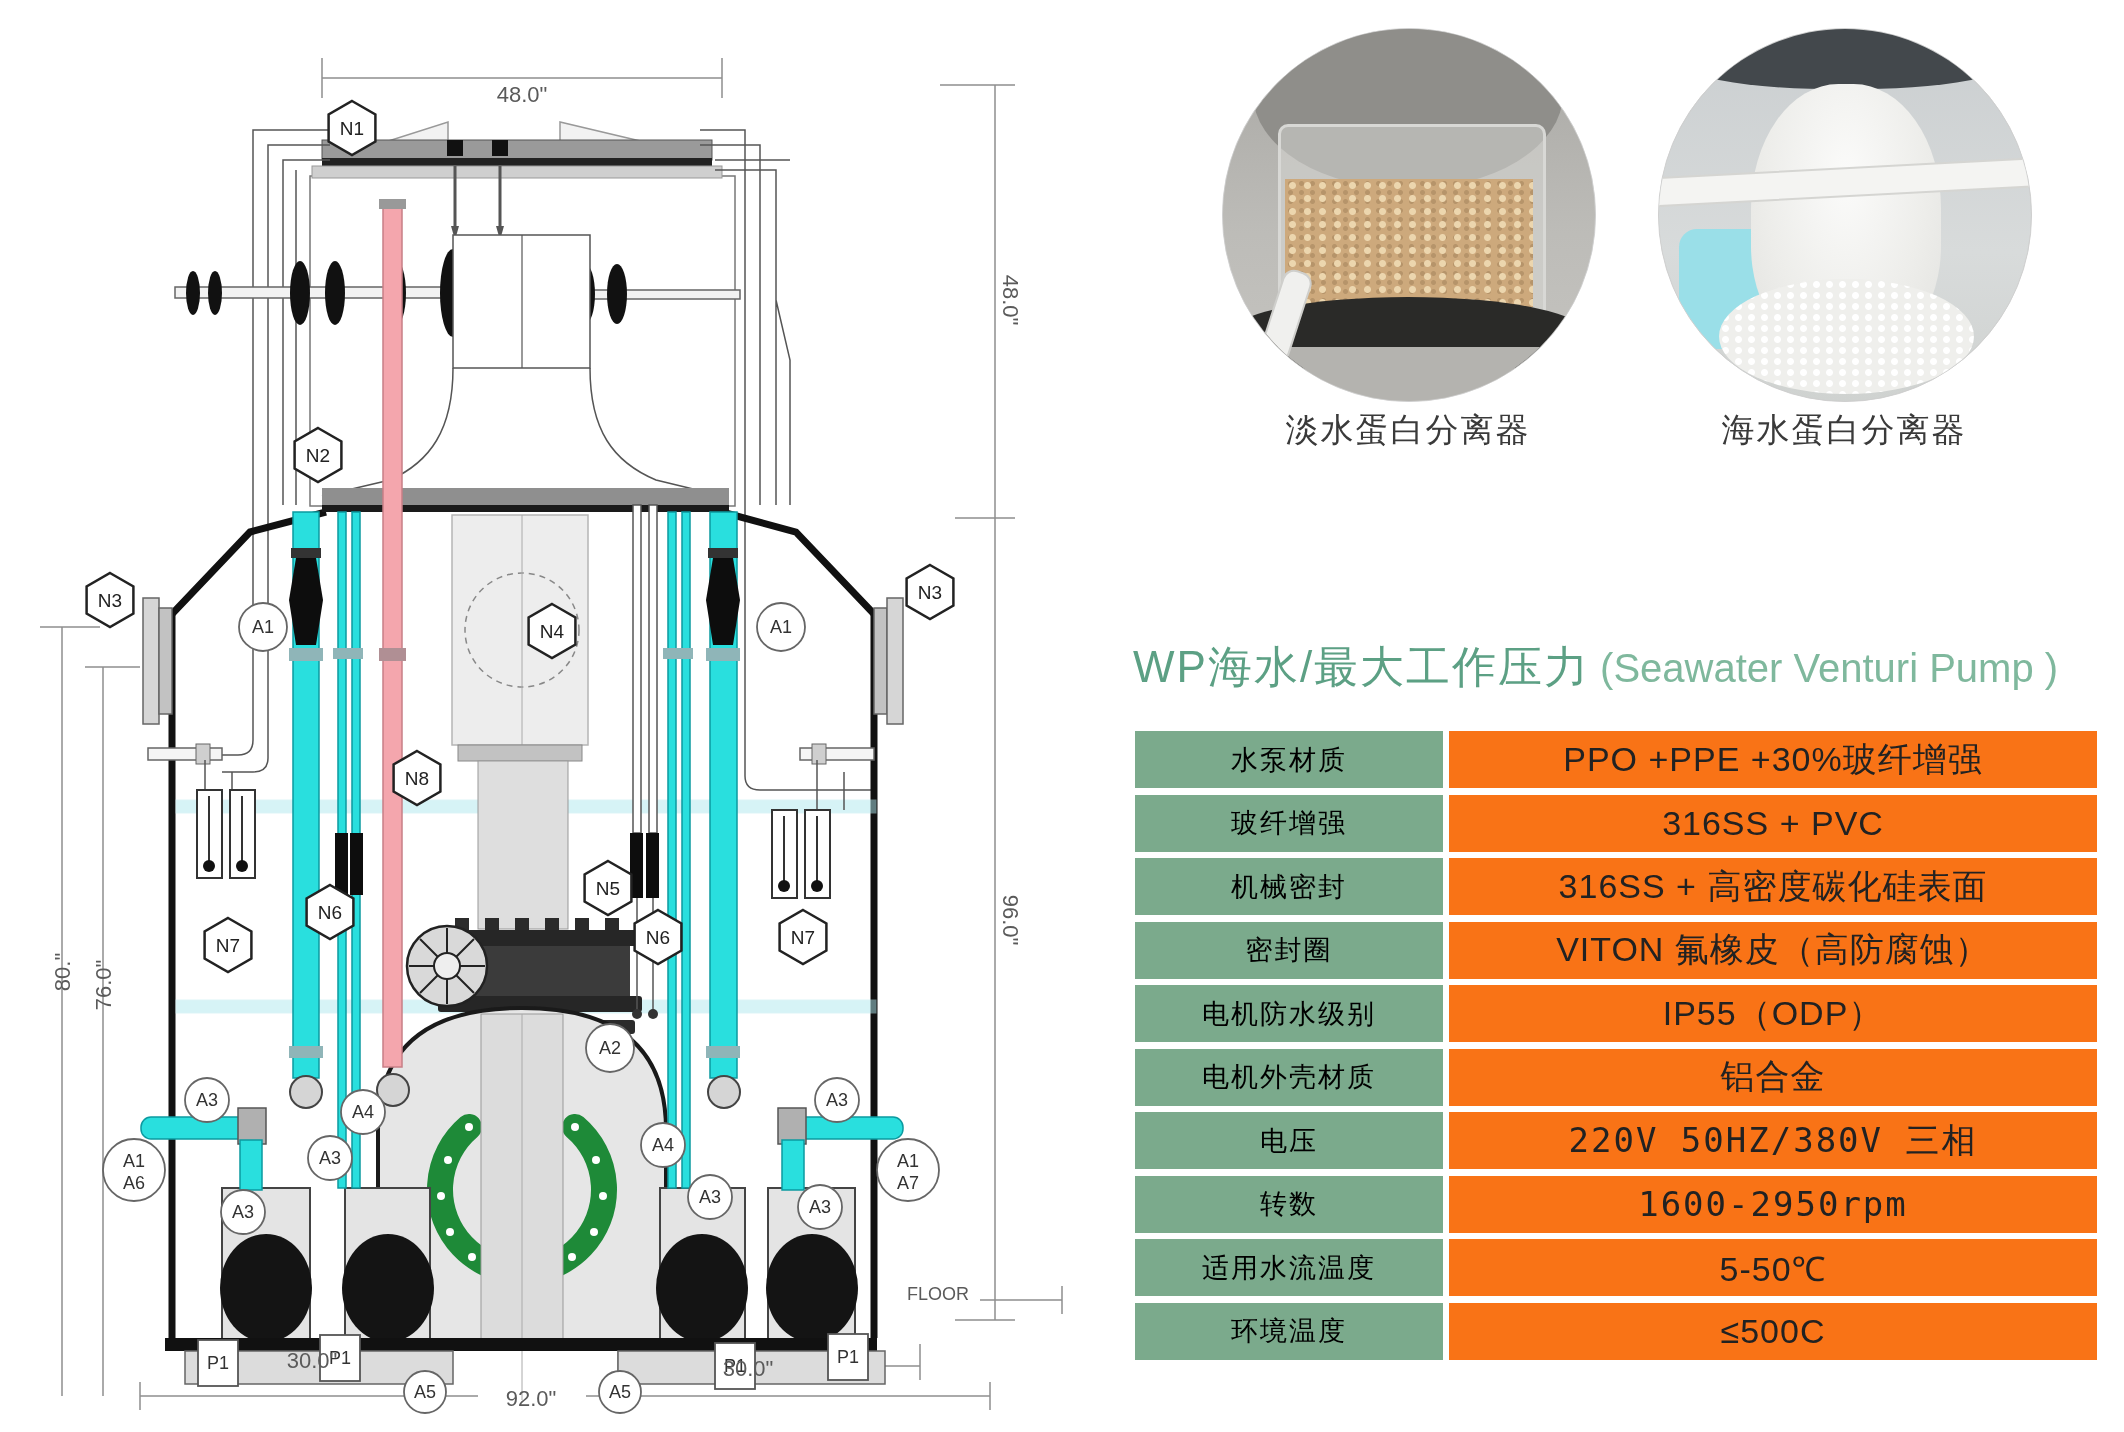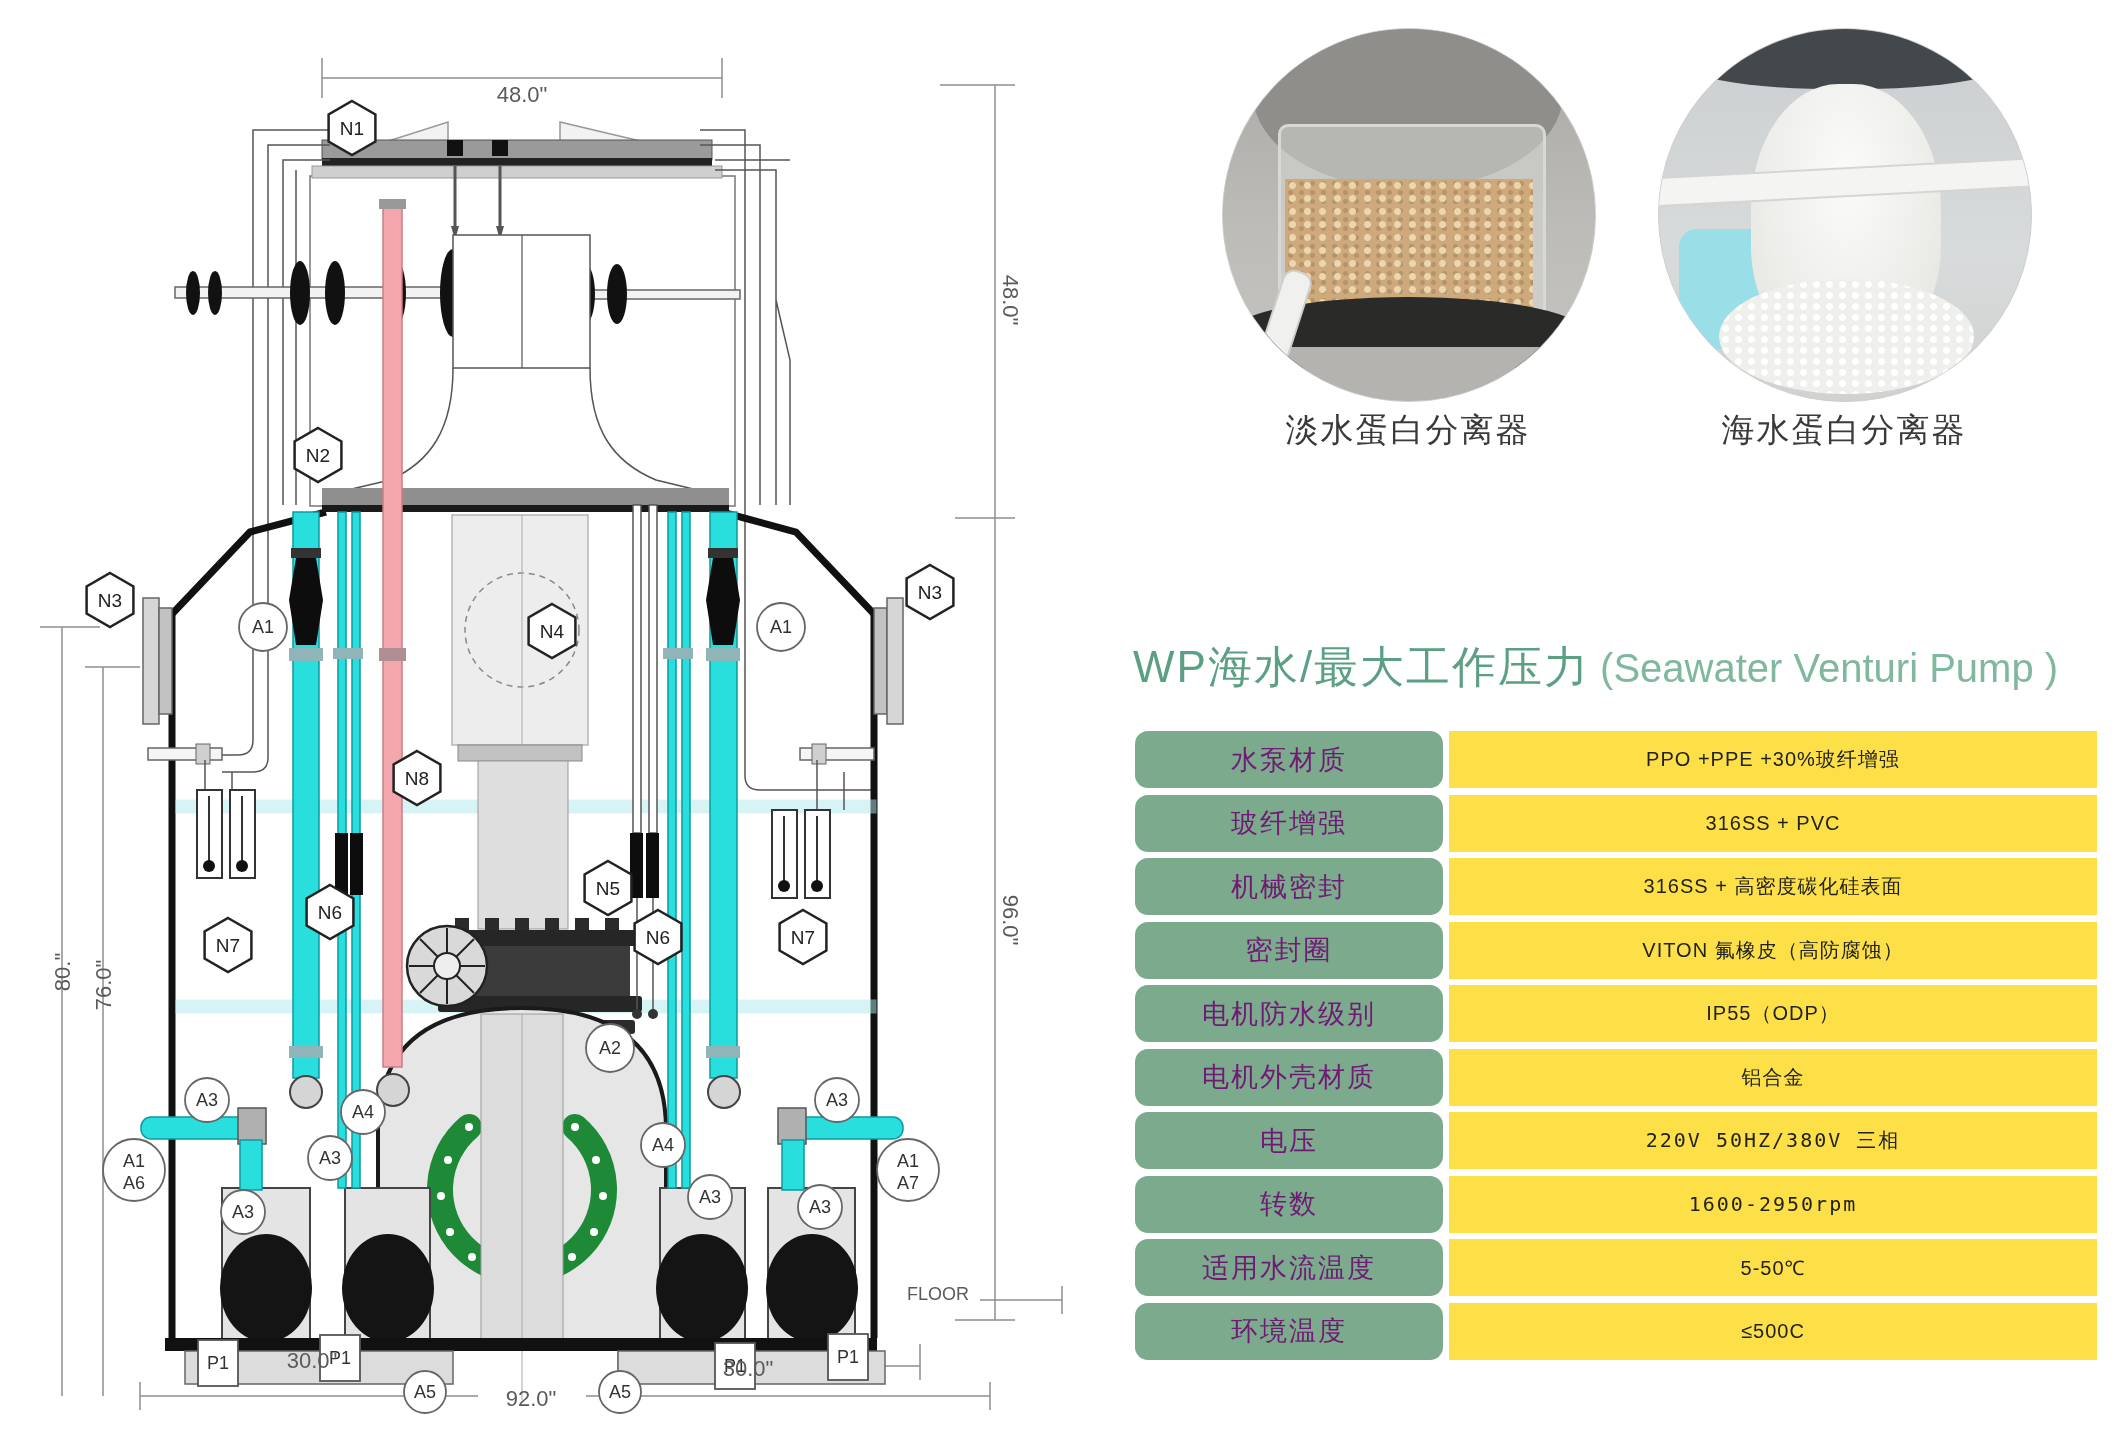--- a/index.html
+++ b/index.html
@@ -24,24 +24,24 @@
   .caption{position:absolute;top:408px;width:372px;text-align:center;font-size:33px;color:#3a3a3a;letter-spacing:2px;}
 
   
   .spec-title{position:absolute;left:1133px;top:638px;display:flex;align-items:baseline;gap:10px;white-space:nowrap;}
   .spec-title .zh{font-size:44px;color:#5ca084;letter-spacing:2px;}
   .spec-title .en{font-size:40px;color:#7fb89d;}
 
   
   .spec-table{position:absolute;left:1135px;top:731px;width:962px;display:flex;flex-direction:column;gap:6.5px;}
   .srow{display:flex;gap:6px;height:57px;}
-  .cell-label{width:308px;background:#7baa8c;color:#701a75;display:flex;align-items:center;justify-content:center;
-              font-size:27px;letter-spacing:2px;border-radius:13px;}
-  .cell-value{flex:1;background:#fde047;color:#222;display:flex;align-items:center;justify-content:center;
-              font-size:20px;letter-spacing:1px;}
+  .cell-label{width:308px;background:#7baa8c;color:#000000;display:flex;align-items:center;justify-content:center;
+              font-size:27px;letter-spacing:2px;}
+  .cell-value{flex:1;background:#f97316;color:#222;display:flex;align-items:center;justify-content:center;
+              font-size:34px;letter-spacing:1px;}
   .srow.mono .cell-value{font-family:"DejaVu Sans Mono",monospace;letter-spacing:2px;}
 </style>
 </head>
 <body>
 
 <div class="canvas">
 
   <svg class="drawing" viewBox="0 0 1130 1432" width="1130" height="1432" style="position:absolute;left:0;top:0;">
 
     <g stroke="#8f8f8f" stroke-width="1.5" fill="none">

